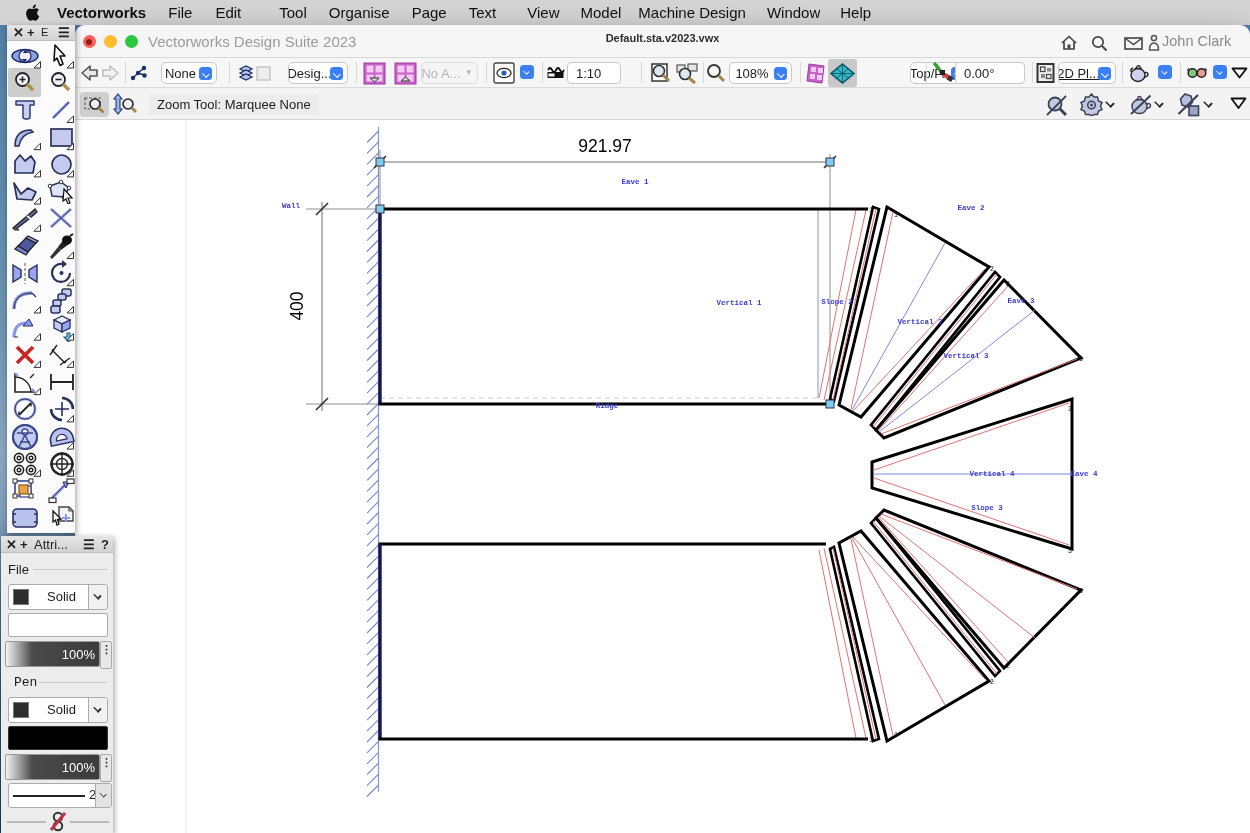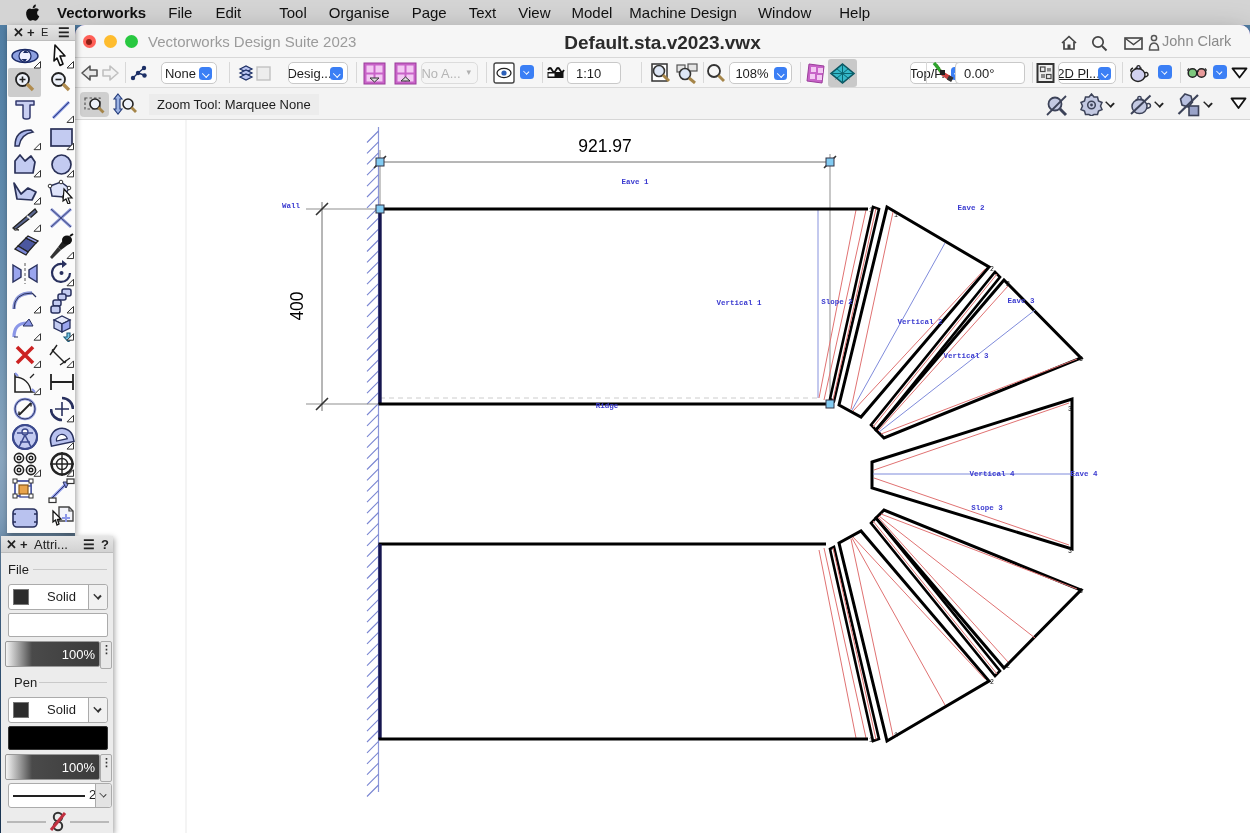--- a/index.html
+++ b/index.html
@@ -9,21 +9,21 @@
   .menubar { position:absolute; left:0; top:0; width:1250px; height:25px; background:#d4d4d4;
              display:flex; align-items:center; font-size:15px; color:#111; }
   .menubar .apple { margin-left:22px; width:17px; text-align:center; font-size:16px; }
   .menubar .app { font-weight:bold; margin-left:16px; }
   .menubar span.mi { margin-left:0; }
   .window { position:absolute; left:75px; top:25px; width:1175px; height:808px;
             background:#f0abfc; border-radius:10px 10px 0 0; box-shadow:0 10px 30px rgba(0,0,0,.35); }
   .titlebar { position:absolute; left:0; top:0; width:1175px; height:33px; background:#f6f6f6;
               border-radius:10px 10px 0 0; border-bottom:1px solid #d8d8d8; }
   .tl { position:absolute; top:10px; width:13px; height:13px; border-radius:50%; }
-  .doctitle { position:absolute; top:7px; left:0; width:1175px; text-align:center; font-size:19px; font-weight:bold; color:#2b2b2b; }
+  .doctitle { position:absolute; top:7px; left:0; width:1175px; text-align:center; font-size:11px; font-weight:bold; color:#2b2b2b; }
   .appname { position:absolute; top:8px; left:73px; font-size:15px; color:#9b9b9b; }
   .toolbar { position:absolute; left:0; top:33px; width:1175px; height:30px; background:#f6f6f6; border-bottom:1px solid #dadada; }
   .modebar { position:absolute; left:0; top:63px; width:1175px; height:32px; background:#f3f3f3; border-bottom:1px solid #d6d6d6; }
   .modetext { position:absolute; left:74px; top:6px; height:21px; line-height:21px; padding:0 8px; background:#ececec; font-size:13px; color:#1c1c1c; font-weight:500;}
   .canvas { position:absolute; left:0; top:95px; width:1175px; height:713px; background:#ffffff; }
   .sel { position:absolute; height:22px; background:#fff; border:1px solid #c9c9c9; border-radius:5px;
          font-size:13px; color:#1d1d1d; display:flex; align-items:center; justify-content:center; padding-right:17px; white-space:nowrap; overflow:hidden; }
   .sel .btn { position:absolute; right:4px; top:4px; width:13px; height:13px; background:#3b7ff5; border-radius:3.5px; }
   .sel .btn:after { content:""; position:absolute; left:3.5px; top:3.5px; width:4.5px; height:4.5px;
                     border-right:1.8px solid #fff; border-bottom:1.8px solid #fff; transform:rotate(45deg) scale(1,.8); }
@@ -42,25 +42,25 @@
     <path d="M10.8 0.6 q0.3 1.5 -0.7 2.7 q-1 1.2 -2.4 1.1 q-0.2 -1.4 0.8 -2.6 q1 -1.2 2.3 -1.2 Z" fill="#111"></path>
     <path d="M7.5 4.9 q1 0 2.2 -0.5 q1.5 -0.6 2.7 0.2 q0.9 0.5 1.4 1.4 q-2 1.3 -1.7 3.4 q0.3 2.1 2.2 2.9 q-0.6 1.7 -1.6 3 q-1 1.4 -2.2 1.4 q-1.1 0 -1.8 -0.4 q-0.7 -0.4 -1.6 0 q-0.9 0.4 -1.8 0.4 q-1.3 0 -2.4 -1.6 Q1.6 13.4 1.2 10.8 Q0.8 8 2 6.3 Q3.1 4.7 4.9 4.6 q0.8 0 1.6 0.3 z" fill="#111"></path>
   </svg>
   <div class="app">Vectorworks</div>
   <span class="mi" style="margin-left:22px">File</span>
   <span class="mi" style="margin-left:23px">Edit</span>
   <span class="mi" style="margin-left:38px">Tool</span>
   <span class="mi" style="margin-left:22px">Organise</span>
   <span class="mi" style="margin-left:22px">Page</span>
   <span class="mi" style="margin-left:22px">Text</span>
-  <span class="mi" style="margin-left:22px">View</span>
+  <span class="mi" style="margin-left:31px">View</span>
   <span class="mi" style="margin-left:21px">Model</span>
   <span class="mi" style="margin-left:17px">Machine Design</span>
   <span class="mi" style="margin-left:21px">Window</span>
-  <span class="mi" style="margin-left:28px">Help</span>
+  <span class="mi" style="margin-left:20px">Help</span>
 </div>
 
 <div class="window">
   <div class="titlebar">
     <div class="tl" style="left:7.5px;background:#ff5f57;"></div>
     <div class="tl" style="left:28.5px;background:#febc2e;"></div>
     <div class="tl" style="left:49.5px;background:#28c840;"></div>
     <div class="tl" style="left:11px;top:13.5px;width:6px;height:6px;background:#8c1f15;"></div>
     <div class="appname">Vectorworks Design Suite 2023</div>
     <div class="doctitle">Default.sta.v2023.vwx</div>
@@ -606,21 +606,21 @@
       <div style="position:absolute;left:38px;top:4px;">Solid</div>
       <div style="position:absolute;right:0;top:0;width:19px;height:24px;border-left:1px solid #ababab;background:#f1f1f1;border-radius:0 3px 3px 0;">
         <div style="position:absolute;left:5px;top:7px;width:7px;height:7px;border-right:2px solid #333;border-bottom:2px solid #333;transform:rotate(45deg) scale(1,.7);"></div>
       </div>
     </div>
     <div style="position:absolute;left:7px;top:77px;width:100px;height:24px;background:#fff;border:1px solid #ababab;border-radius:2px;"></div>
     <div style="position:absolute;left:4px;top:105px;width:95px;height:26px;border:1px solid #999;background:linear-gradient(90deg,#f5f5f5 0px,#9a9a9a 14px,#4a4a4a 26px,#3b3b3b 100%);border-radius:2px;">
       <div style="position:absolute;right:4px;top:5px;color:#fff;">100%</div>
     </div>
     <div style="position:absolute;left:99px;top:105px;width:12px;height:28px;background:#e8e8e8;border:1px solid #aaa;border-radius:2px;color:#333;font-weight:bold;font-size:11px;line-height:8px;text-align:center;padding-top:3px;">⋮</div>
-    <div style="position:absolute;left:13px;top:139px;">Pen</div>
+    <div style="position:absolute;left:13px;top:139px;font-family:Liberation Mono, monospace;">Pen</div>
     <div style="position:absolute;left:38px;top:146px;width:68px;height:1px;background:#c9c9c9;"></div>
     <div style="position:absolute;left:7px;top:161px;width:100px;height:26px;background:#fff;border:1px solid #ababab;border-radius:3px;">
       <div style="position:absolute;left:4px;top:4px;width:16px;height:16px;background:#2d2d2d;border:1px solid #777;"></div>
       <div style="position:absolute;left:38px;top:4px;">Solid</div>
       <div style="position:absolute;right:0;top:0;width:19px;height:24px;border-left:1px solid #ababab;background:#f1f1f1;border-radius:0 3px 3px 0;">
         <div style="position:absolute;left:5px;top:7px;width:7px;height:7px;border-right:2px solid #333;border-bottom:2px solid #333;transform:rotate(45deg) scale(1,.7);"></div>
       </div>
     </div>
     <div style="position:absolute;left:7px;top:190px;width:100px;height:24px;background:#000;border:1px solid #333;border-radius:2px;"></div>
     <div style="position:absolute;left:4px;top:218px;width:95px;height:26px;border:1px solid #999;background:linear-gradient(90deg,#f5f5f5 0px,#9a9a9a 14px,#4a4a4a 26px,#3b3b3b 100%);border-radius:2px;">

